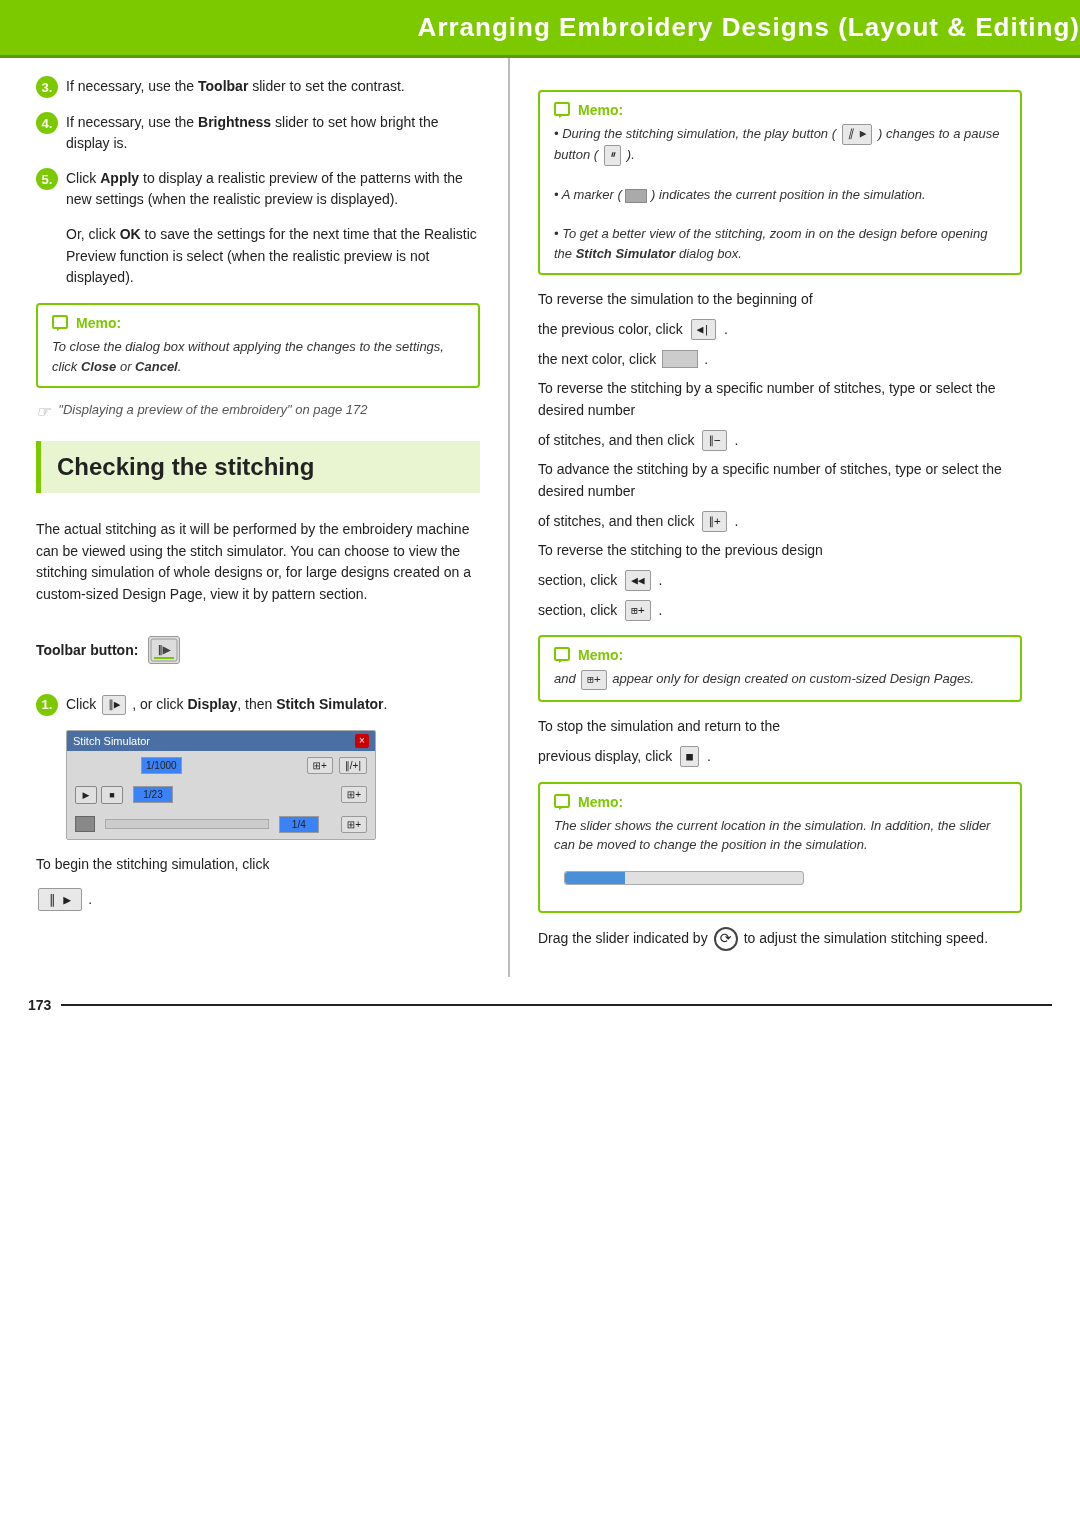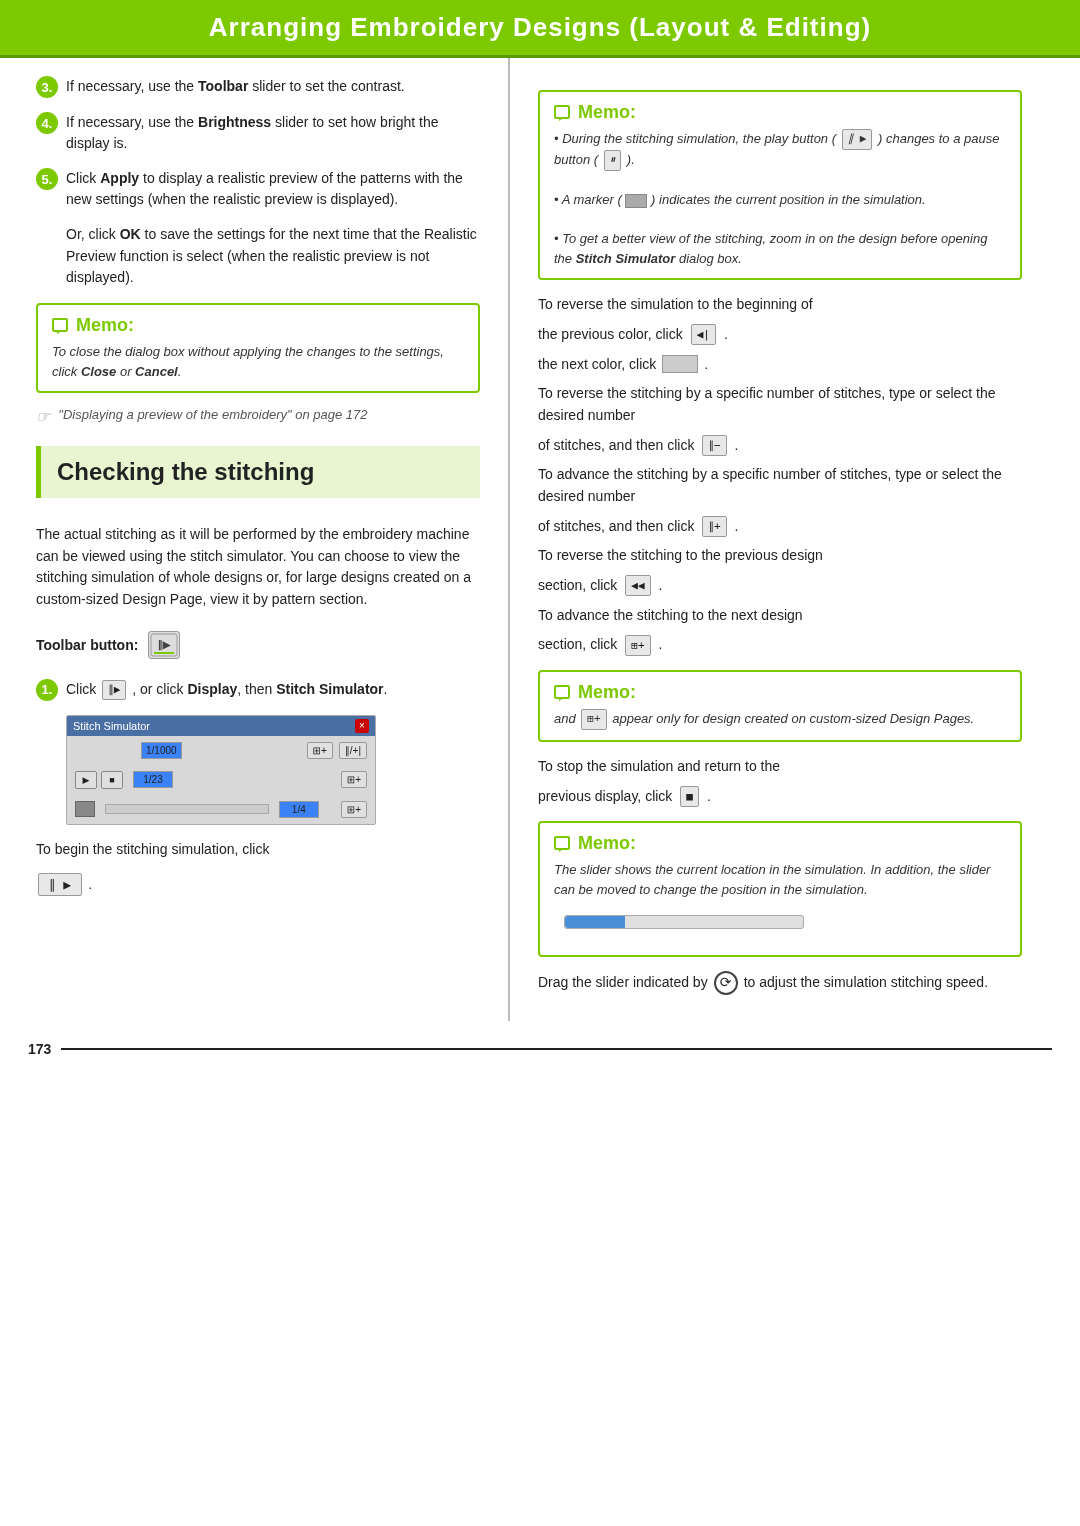--- a/index.html
+++ b/index.html
@@ -19,20 +19,21 @@
       width: 100%;
       padding: 12px 0;
       text-align: center;
       border-bottom: 3px solid #5a9a00;
     }
     .page-header h1 {
       font-size: 26px;
       color: #fff;
       font-weight: bold;
       letter-spacing: 1px;
+      text-align: right;
     }
 
     
     .page-body {
       display: flex;
       gap: 0;
       padding: 0;
     }
 
     .col-left {
@@ -79,21 +80,21 @@
     .memo-box {
       border: 2px solid #7dc900;
       border-radius: 4px;
       padding: 10px 14px;
       margin: 14px 0;
       background: #fff;
     }
     .memo-title {
       font-weight: bold;
       color: #7dc900;
-      font-size: 18px;
+      font-size: 14px;
       display: flex;
       align-items: center;
       gap: 6px;
       margin-bottom: 6px;
     }
     .memo-body {
       font-style: italic;
       font-size: 13px;
       line-height: 1.5;
       color: #333;
@@ -133,21 +134,21 @@
       line-height: 1.55;
       margin-bottom: 12px;
       font-size: 14px;
     }
 
     
     .toolbar-line {
       display: flex;
       align-items: center;
       gap: 10px;
-      margin: 20px 0;
+      margin: 30px 0;
       font-size: 14px;
       font-weight: bold;
     }
     .toolbar-btn-img {
       width: 32px;
       height: 28px;
       background: #ddd;
       border: 1px solid #999;
       border-radius: 3px;
       display: inline-flex;
@@ -463,23 +464,20 @@
 
     <div class="right-para">
       <span>To reverse the stitching to the previous design</span>
     </div>
     <div class="right-para-inline">
       <span>section, click</span>
       <span class="inline-btn">◀◀</span>
       <span>.</span>
     </div>
 
-    <div class="right-para">
-      <span>To advance the stitching to the next design</span>
-    </div>
     <div class="right-para-inline">
       <span>section, click</span>
       <span class="inline-btn">⊞+</span>
       <span>.</span>
     </div>
 
     <div class="memo-box">
       <div class="memo-title">
         <svg width="18" height="16" viewBox="0 0 18 16">
           <rect x="1" y="1" width="14" height="12" rx="1" fill="none" stroke="#7dc900" stroke-width="2"></rect>

